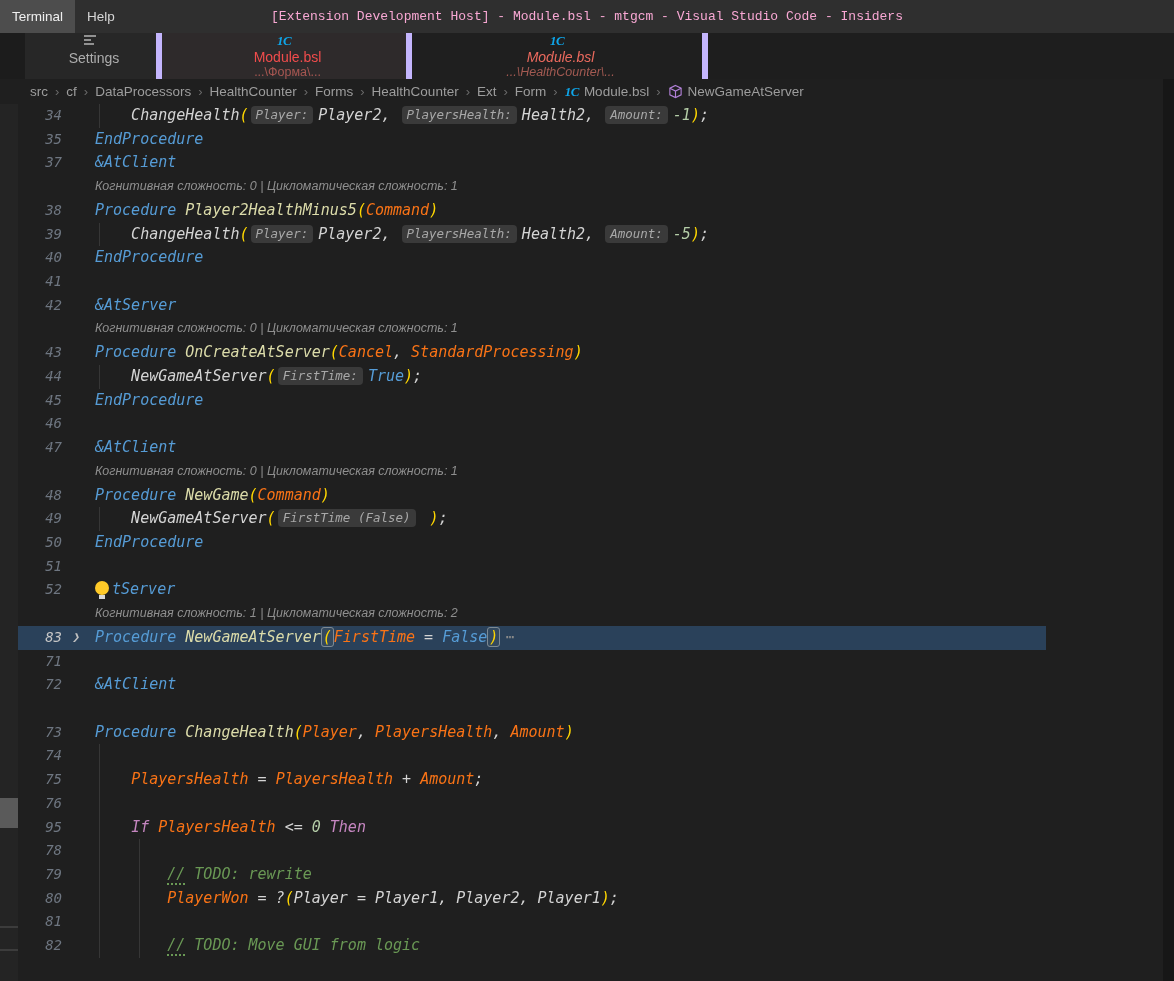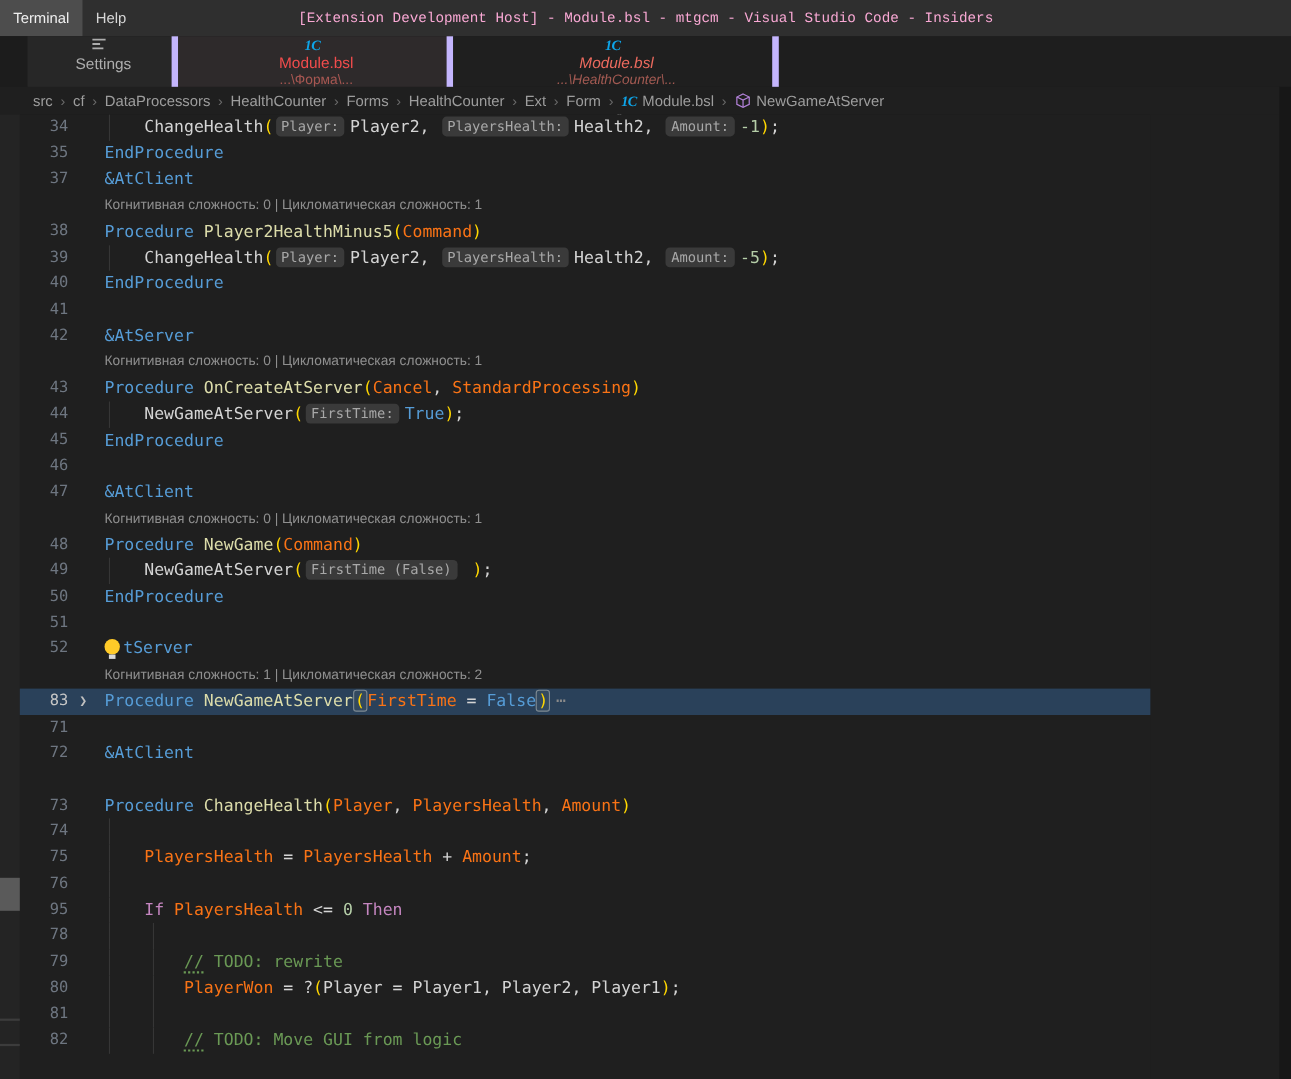--- a/index.html
+++ b/index.html
@@ -41,21 +41,21 @@
   .crumbs { position:absolute; left:0; top:79px; width:1174px; height:25px;
     background:#1f1f1f; display:flex; align-items:center; padding-left:30px;
     font-size:13.5px; color:#9d9d9d; }
   .crumb { display:flex; align-items:center; }
   .crumb .sep { color:#6a6a6a; margin:0 7px; font-size:13px; }
   .crumb .ic { margin-right:5px; display:flex; align-items:center; }
 
   
   .editor { position:absolute; left:0; top:104px; width:1046px; height:877px;
     background:#1f1f1f; font-family:"DejaVu Sans Mono","Liberation Mono",monospace;
-    font-size:15px; overflow:hidden; }
+    font-size:15px; overflow:hidden;font-style:italic; }
   .row { position:relative; height:23.72px; line-height:23.72px; }
   .row.hl { background:#2a415a; }
   .gut { position:absolute; left:18px; top:0; width:44px; text-align:right;
     color:#6e7681; font-size:14px; }
   .row.hl .gut { color:#c6c6c6; }
   .fold { position:absolute; left:72px; top:0; color:#c0c0c0; font-size:12px; }
   .code { position:absolute; left:95px; top:0; white-space:pre; color:#d4d4d4; }
   .guide { position:absolute; top:0; bottom:0; width:1px; background:#363636; }
   .lens { position:absolute; left:95px; top:0; font-family:"Liberation Sans",sans-serif;
     font-size:12.5px; color:#8f8f8f; line-height:23.72px; }

